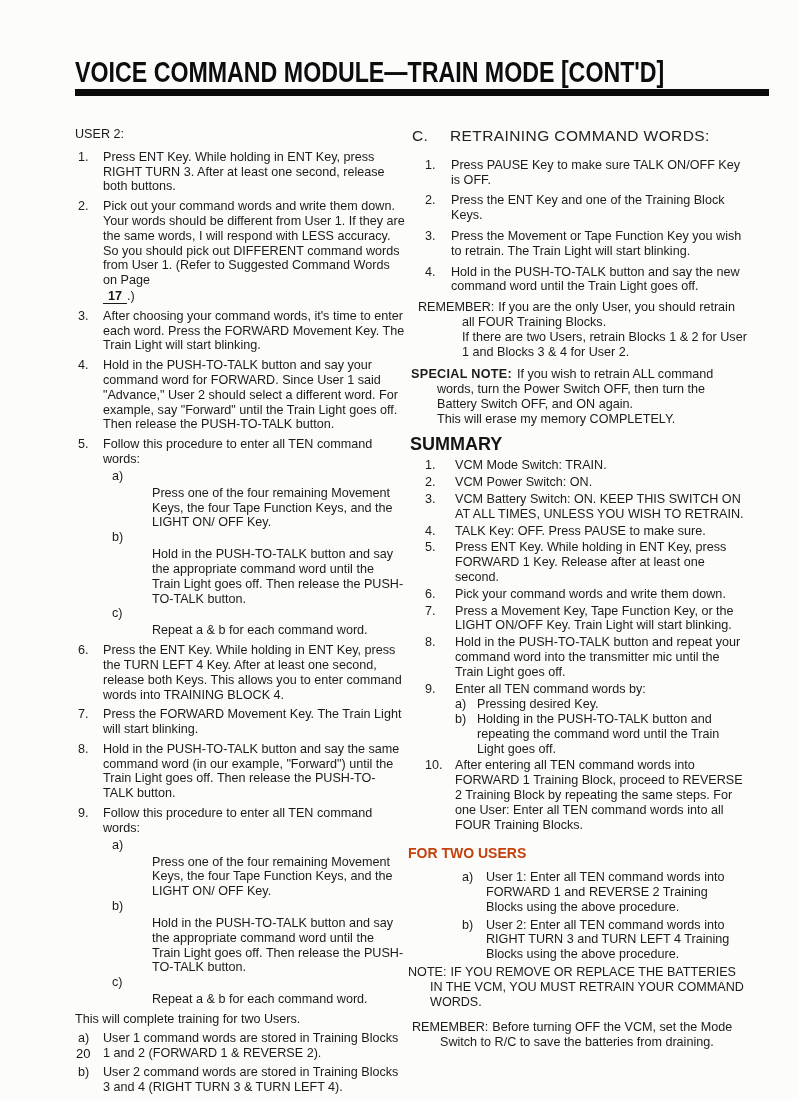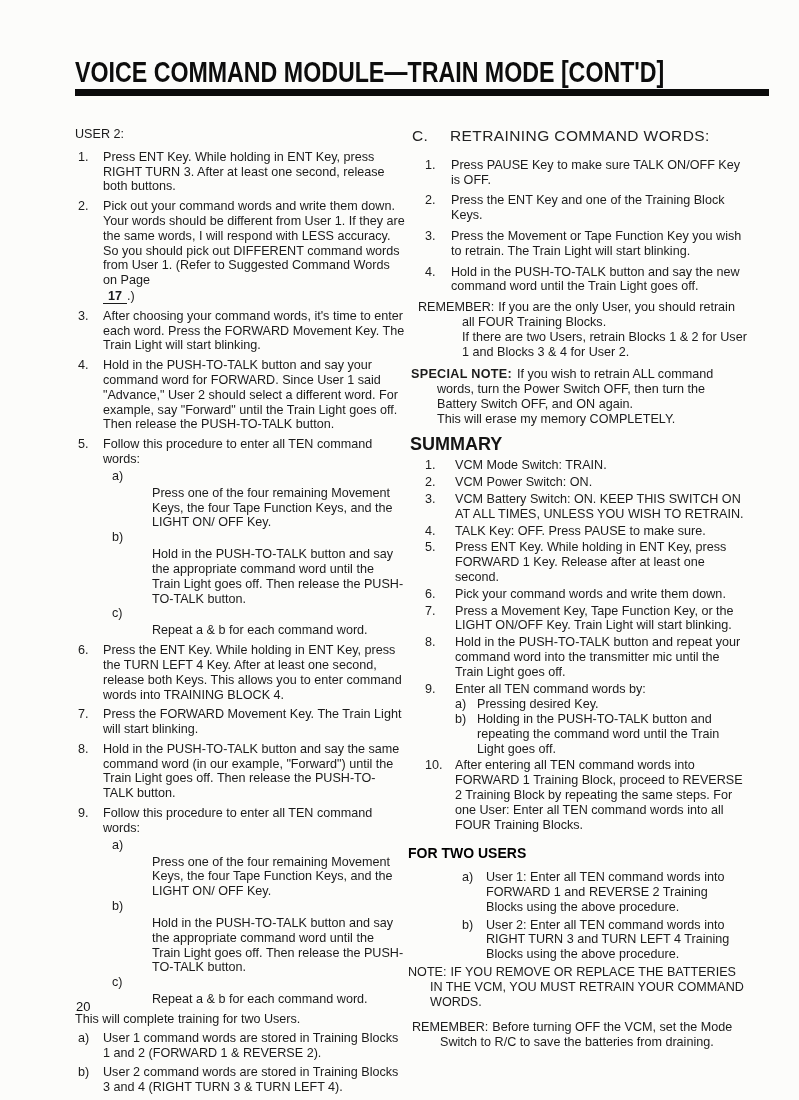--- a/index.html
+++ b/index.html
@@ -55,27 +55,27 @@
   .lbl{margin-right:4px;}
   .lbl-bold{font-weight:bold;margin-right:5px;letter-spacing:0.3px;}
   .sum-head{font-weight:bold;font-size:18px;margin:4px 0 7px 5px;color:#151515;}
   .sstep{display:flex;margin:0 0 2px 20px;}
   .sstep .num{width:30px;flex:none;}
   .sstep .body{flex:1;}
   .ssubs{margin-top:1px;}
   .ssub{display:flex;}
   .ssub .snum{width:22px;flex:none;}
   .ssub .sbody{flex:1;}
-  .tu-head{font-weight:bold;font-size:14px;margin:14px 0 9px 3px;color:#000000;}
+  .tu-head{font-weight:bold;font-size:14px;margin:14px 0 9px 3px;color:#c2410c;}
   .tstep{display:flex;margin:0 0 3px 57px;}
   .tstep .num{width:24px;flex:none;}
   .tstep .body{flex:1;}
   .note-block{margin:2px 0 0 3px;padding-left:22px;text-indent:-22px;}
   .rem2-block{margin:11px 0 0 7px;padding-left:28px;text-indent:-28px;}
-  .pagenum{position:absolute;left:76px;top:999px;font-size:13px;color:#111;}
+  .pagenum{position:absolute;left:76px;top:1046px;font-size:13px;color:#111;}
 </style>
 </head>
 <body>
 
 <div class="page">
 
   <div class="title">VOICE COMMAND MODULE—TRAIN MODE [CONT'D]</div>
   <div class="rule"></div>
 
   <div class="columns">

